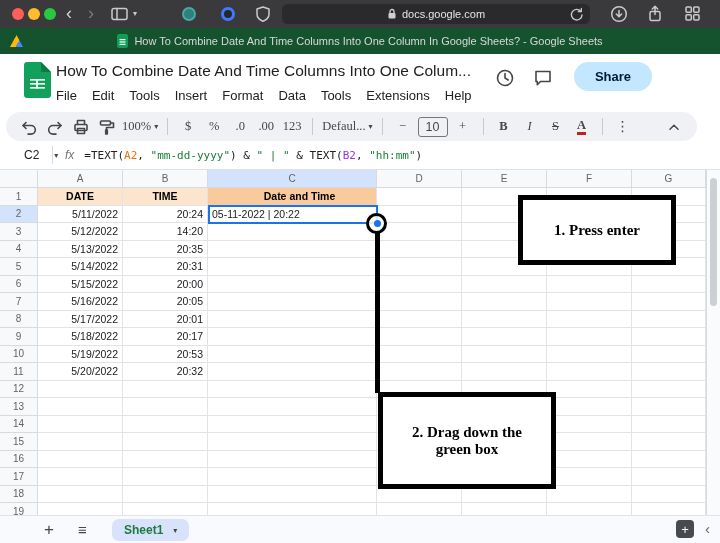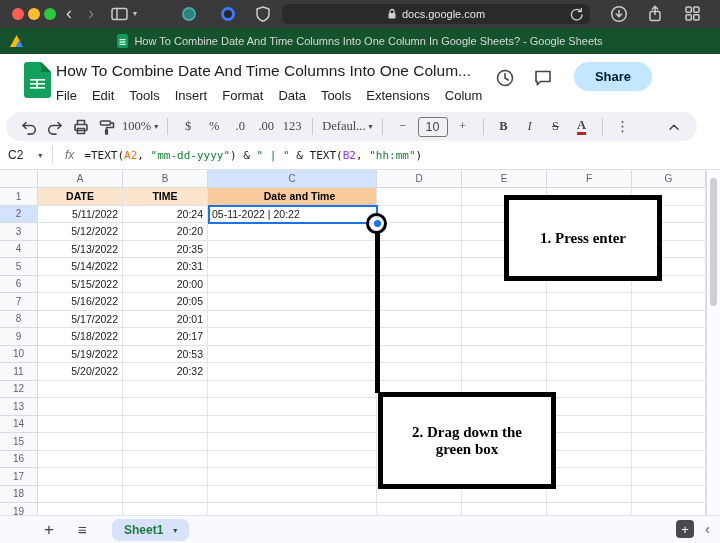--- a/index.html
+++ b/index.html
@@ -55,21 +55,21 @@
   .bold-b { font-weight:bold; }
   .ital-i { font-style:italic; font-family:"Liberation Serif", serif; }
   .strike-s { text-decoration:line-through; }
   .color-a { border-bottom:3px solid #c5221f; line-height:13px; font-weight:bold; }
   .more-dots { font-size:14px; }
   .collapse { margin-left:auto; }
 
   
   .formulabar { position:absolute; left:0; top:141px; width:720px; height:29px; background:#fff;
                 border-bottom:1px solid #dfe1e5; display:flex; align-items:center; }
-  .cellref { width:46px; padding-left:8px; font-size:12px; color:#202124; display:flex; align-items:center; gap:12px; }
+  .cellref { width:46px; padding-left:24px; font-size:12px; color:#202124; display:flex; align-items:center; gap:12px; }
   .fbar-sep { width:1px; height:18px; background:#dadce0; margin:0 6px; }
   .fx { font-size:12px; font-style:italic; color:#747775; margin:0 10px 0 6px; }
   .formula-input { font-family:"DejaVu Sans Mono", monospace; font-size:11px; white-space:pre; }
 
   
   .grid { position:absolute; left:0; top:170px; width:706px; height:345px; overflow:hidden; background:#fff; }
   .grid-row { display:flex; height:17.5px; }
   .grid-row.header-row { height:18px; }
   .cell { flex:none; border-right:1px solid #e1e3e6; border-bottom:1px solid #e1e3e6;
           font-size:10.5px; color:#202124; display:flex; align-items:center; padding:0 4px; overflow:hidden;
@@ -90,21 +90,21 @@
   
   .sel-box { position:absolute; left:208px; top:205px; width:170px; height:19px;
              border:2px solid #1a73e8; pointer-events:none; }
   .ann-ring { position:absolute; left:366px; top:213px; width:21px; height:21px; border:3px solid #000;
               border-radius:50%; background:rgba(255,255,255,.85); }
   .fill-dot { position:absolute; left:374px; top:220px; width:7px; height:7px; background:#1a73e8; border-radius:50%; }
   .ann-line { position:absolute; left:375px; top:232px; width:5px; height:161px; background:#000; }
   .ann-box { position:absolute; background:#fff; border:5px solid #000; display:flex; align-items:center;
              justify-content:center; text-align:center; font-family:"Liberation Serif", serif;
              font-weight:bold; font-size:15px; color:#000; }
-  .box1 { left:504px; top:195px; width:158px; height:86px; }
+  .box1 { left:518px; top:195px; width:158px; height:70px; }
   .box2 { left:378px; top:392px; width:178px; height:97px; padding:0 20px; }
 
   
   .bottombar { position:absolute; left:0; top:515px; width:720px; height:28px; background:#f8fafd;
                border-top:1px solid #e1e3e6; }
   .bb-glyph { position:absolute; color:#444746; }
   .sheet-tab { position:absolute; left:112px; top:3px; height:22px; background:#d9e2fb; border-radius:7px;
                display:flex; align-items:center; padding:0 12px; gap:7px; }
   .sheet-name { font-size:12px; font-weight:bold; color:#1d7a3e; }
   .panel-btn { position:absolute; left:676px; top:4px; width:18px; height:18px; background:#474a4e;
@@ -199,21 +199,21 @@
     <div class="doc-title">How To Combine Date And Time Columns Into One Colum...</div>
     <div class="menu-bar">
         <span class="menu-item">File</span>
         <span class="menu-item">Edit</span>
         <span class="menu-item">Tools</span>
         <span class="menu-item">Insert</span>
         <span class="menu-item">Format</span>
         <span class="menu-item">Data</span>
         <span class="menu-item">Tools</span>
         <span class="menu-item">Extensions</span>
-        <span class="menu-item">Colum</span>
+        <span class="menu-item">Help</span>
       </div>
     <span class="abs" style="left:494px; top:13px;">
       <svg width="22" height="22" viewBox="0 0 22 22">
           <circle class="ic2" cx="11" cy="11" r="7.5"></circle>
           <path class="ic2" d="M11 6.5 v4.5 l3.2 2"></path>
         </svg>
     </span>
     <span class="abs" style="left:532px; top:13px;">
       <svg width="22" height="22" viewBox="0 0 22 22">
           <path class="ic2" d="M4 4.5 h14 v10 h-9.5 l-3.2 3.2 v-3.2 h-1.3 z"></path>
@@ -347,21 +347,21 @@
         <div class="cell num" style="width: 85px;">20:24</div>
         <div class="cell txt-left" style="width: 169px;">05-11-2022 | 20:22</div>
         <div class="cell " style="width: 85px;"></div>
         <div class="cell " style="width: 85px;"></div>
         <div class="cell " style="width: 85px;"></div>
         <div class="cell " style="width: 74px;"></div>
       </div>
       <div class="grid-row">
         <div class="cell rownum" style="width: 38px;">3</div>
         <div class="cell num" style="width: 85px;">5/12/2022</div>
-        <div class="cell num" style="width: 85px;">20:20</div>
+        <div class="cell num" style="width: 85px;">14:20</div>
         <div class="cell txt-left" style="width: 169px;"></div>
         <div class="cell " style="width: 85px;"></div>
         <div class="cell " style="width: 85px;"></div>
         <div class="cell " style="width: 85px;"></div>
         <div class="cell " style="width: 74px;"></div>
       </div>
       <div class="grid-row">
         <div class="cell rownum" style="width: 38px;">4</div>
         <div class="cell num" style="width: 85px;">5/13/2022</div>
         <div class="cell num" style="width: 85px;">20:35</div>

